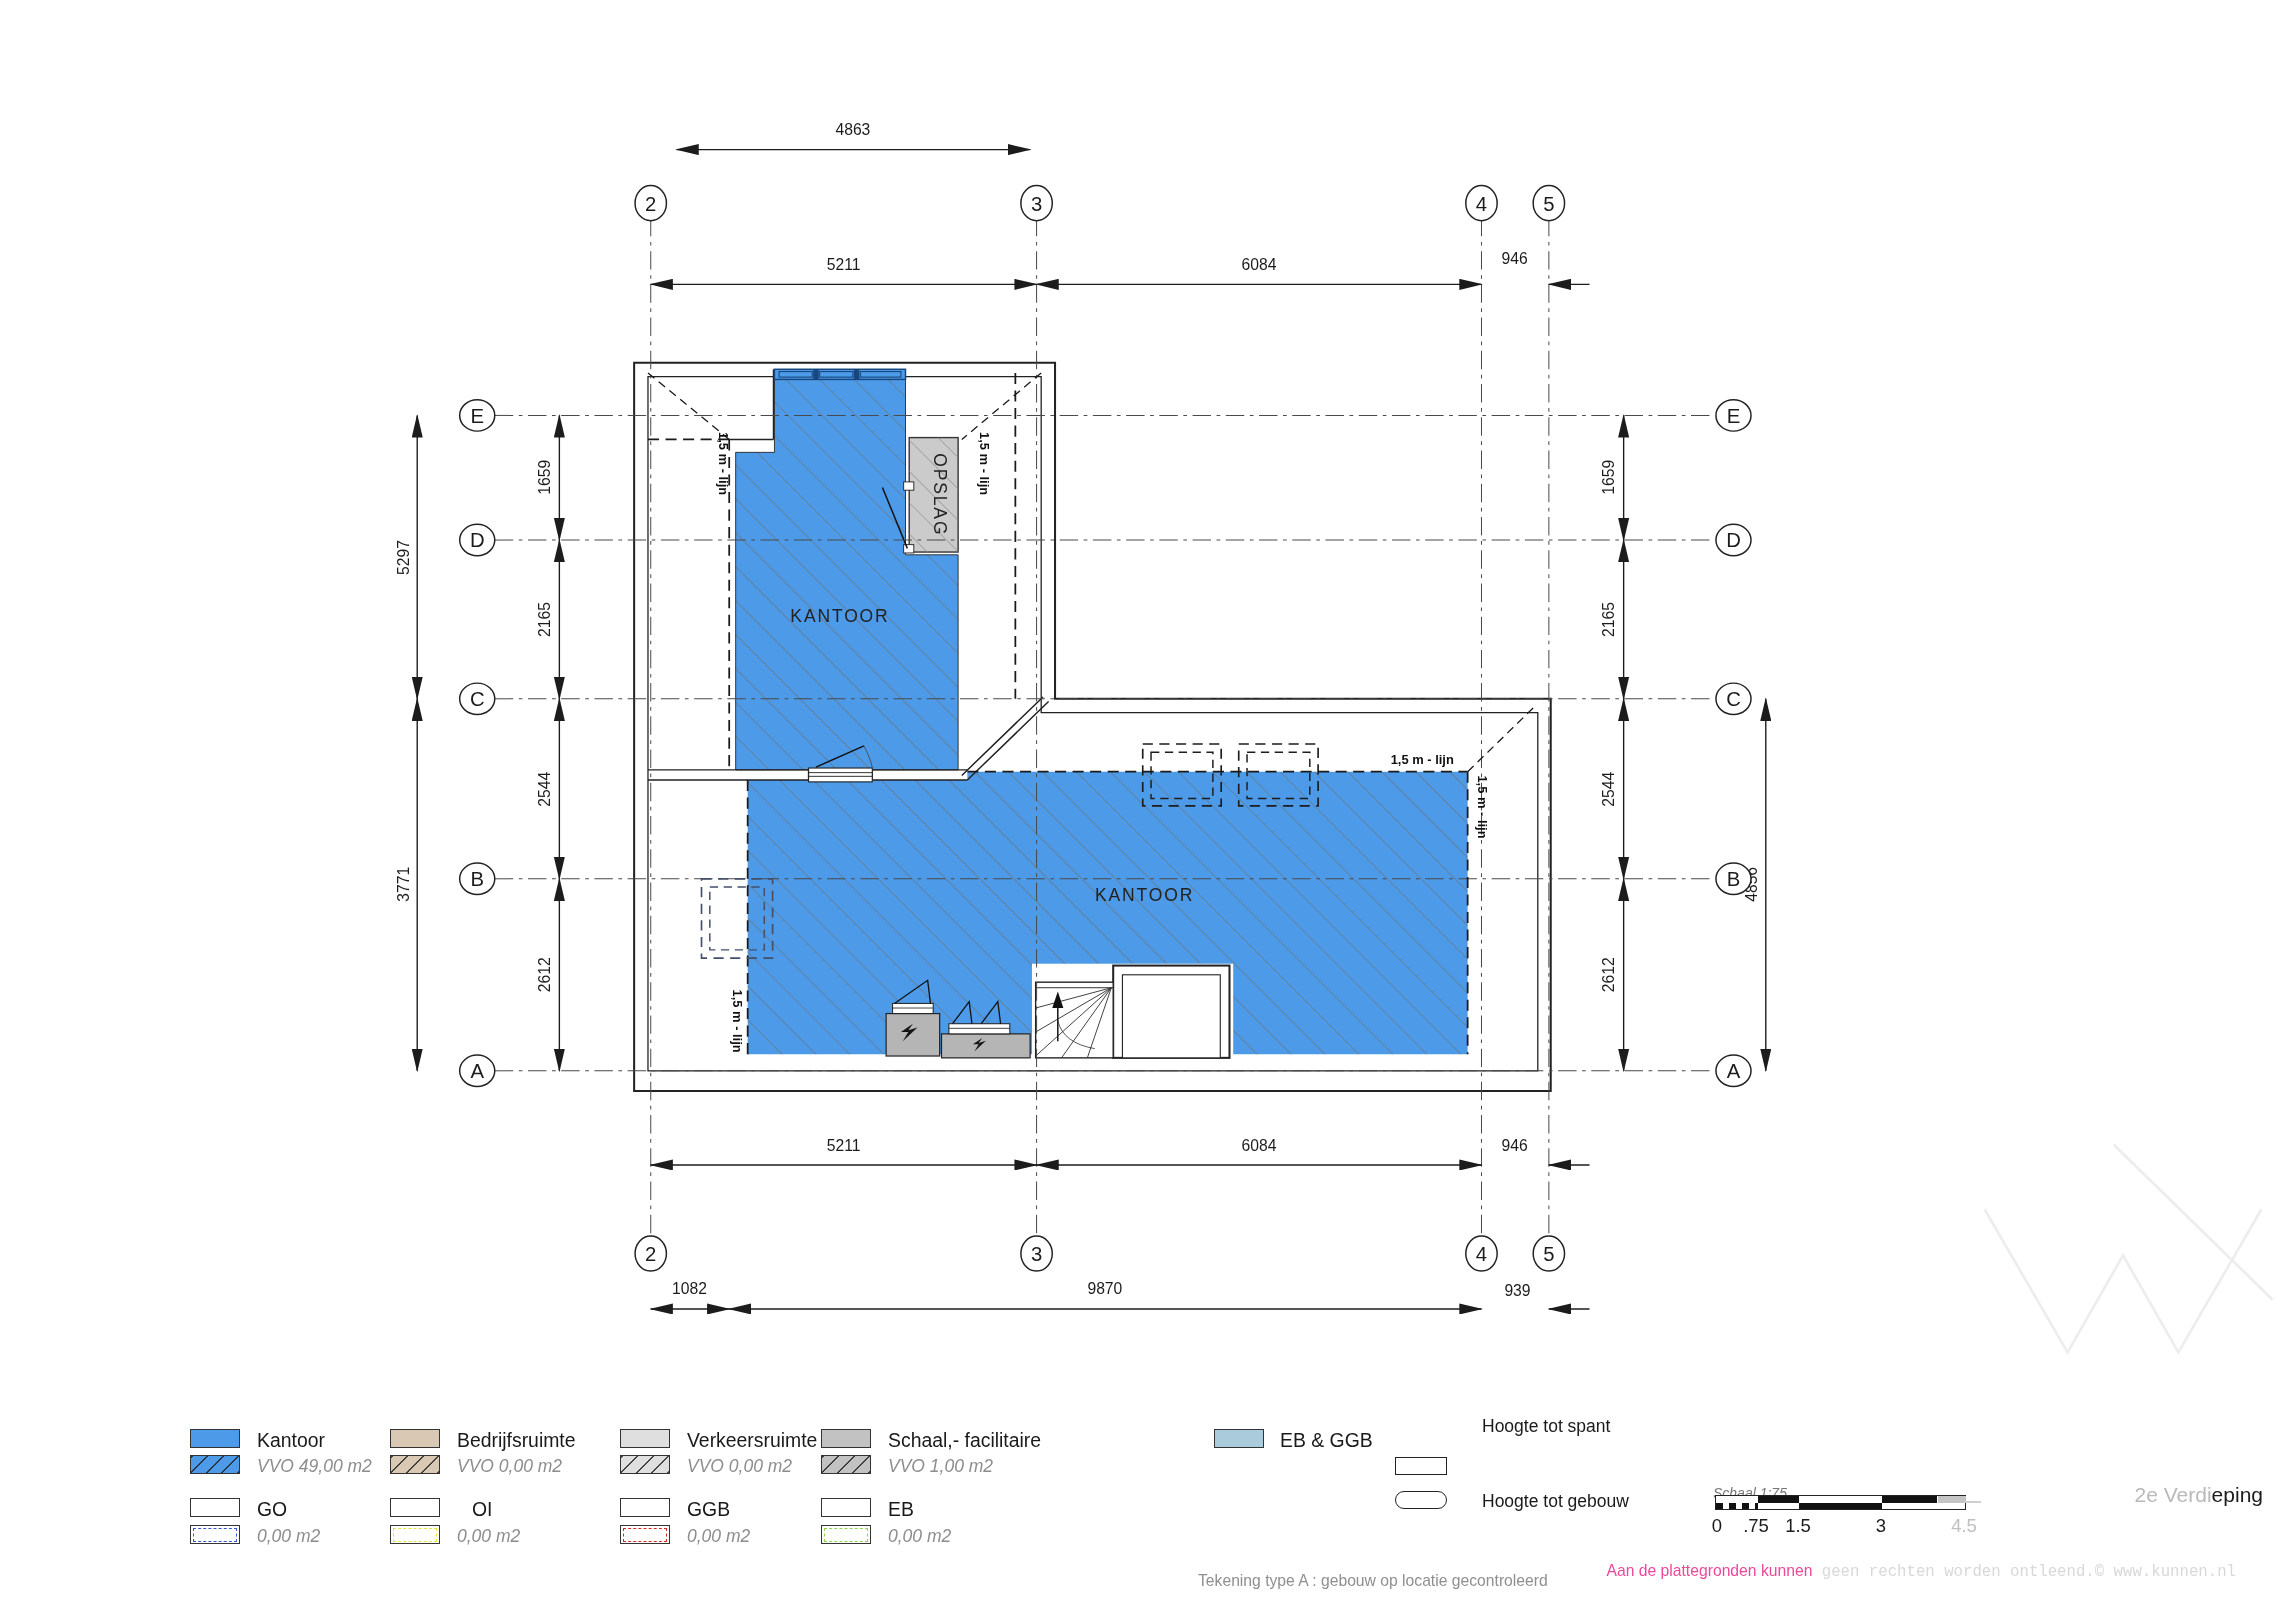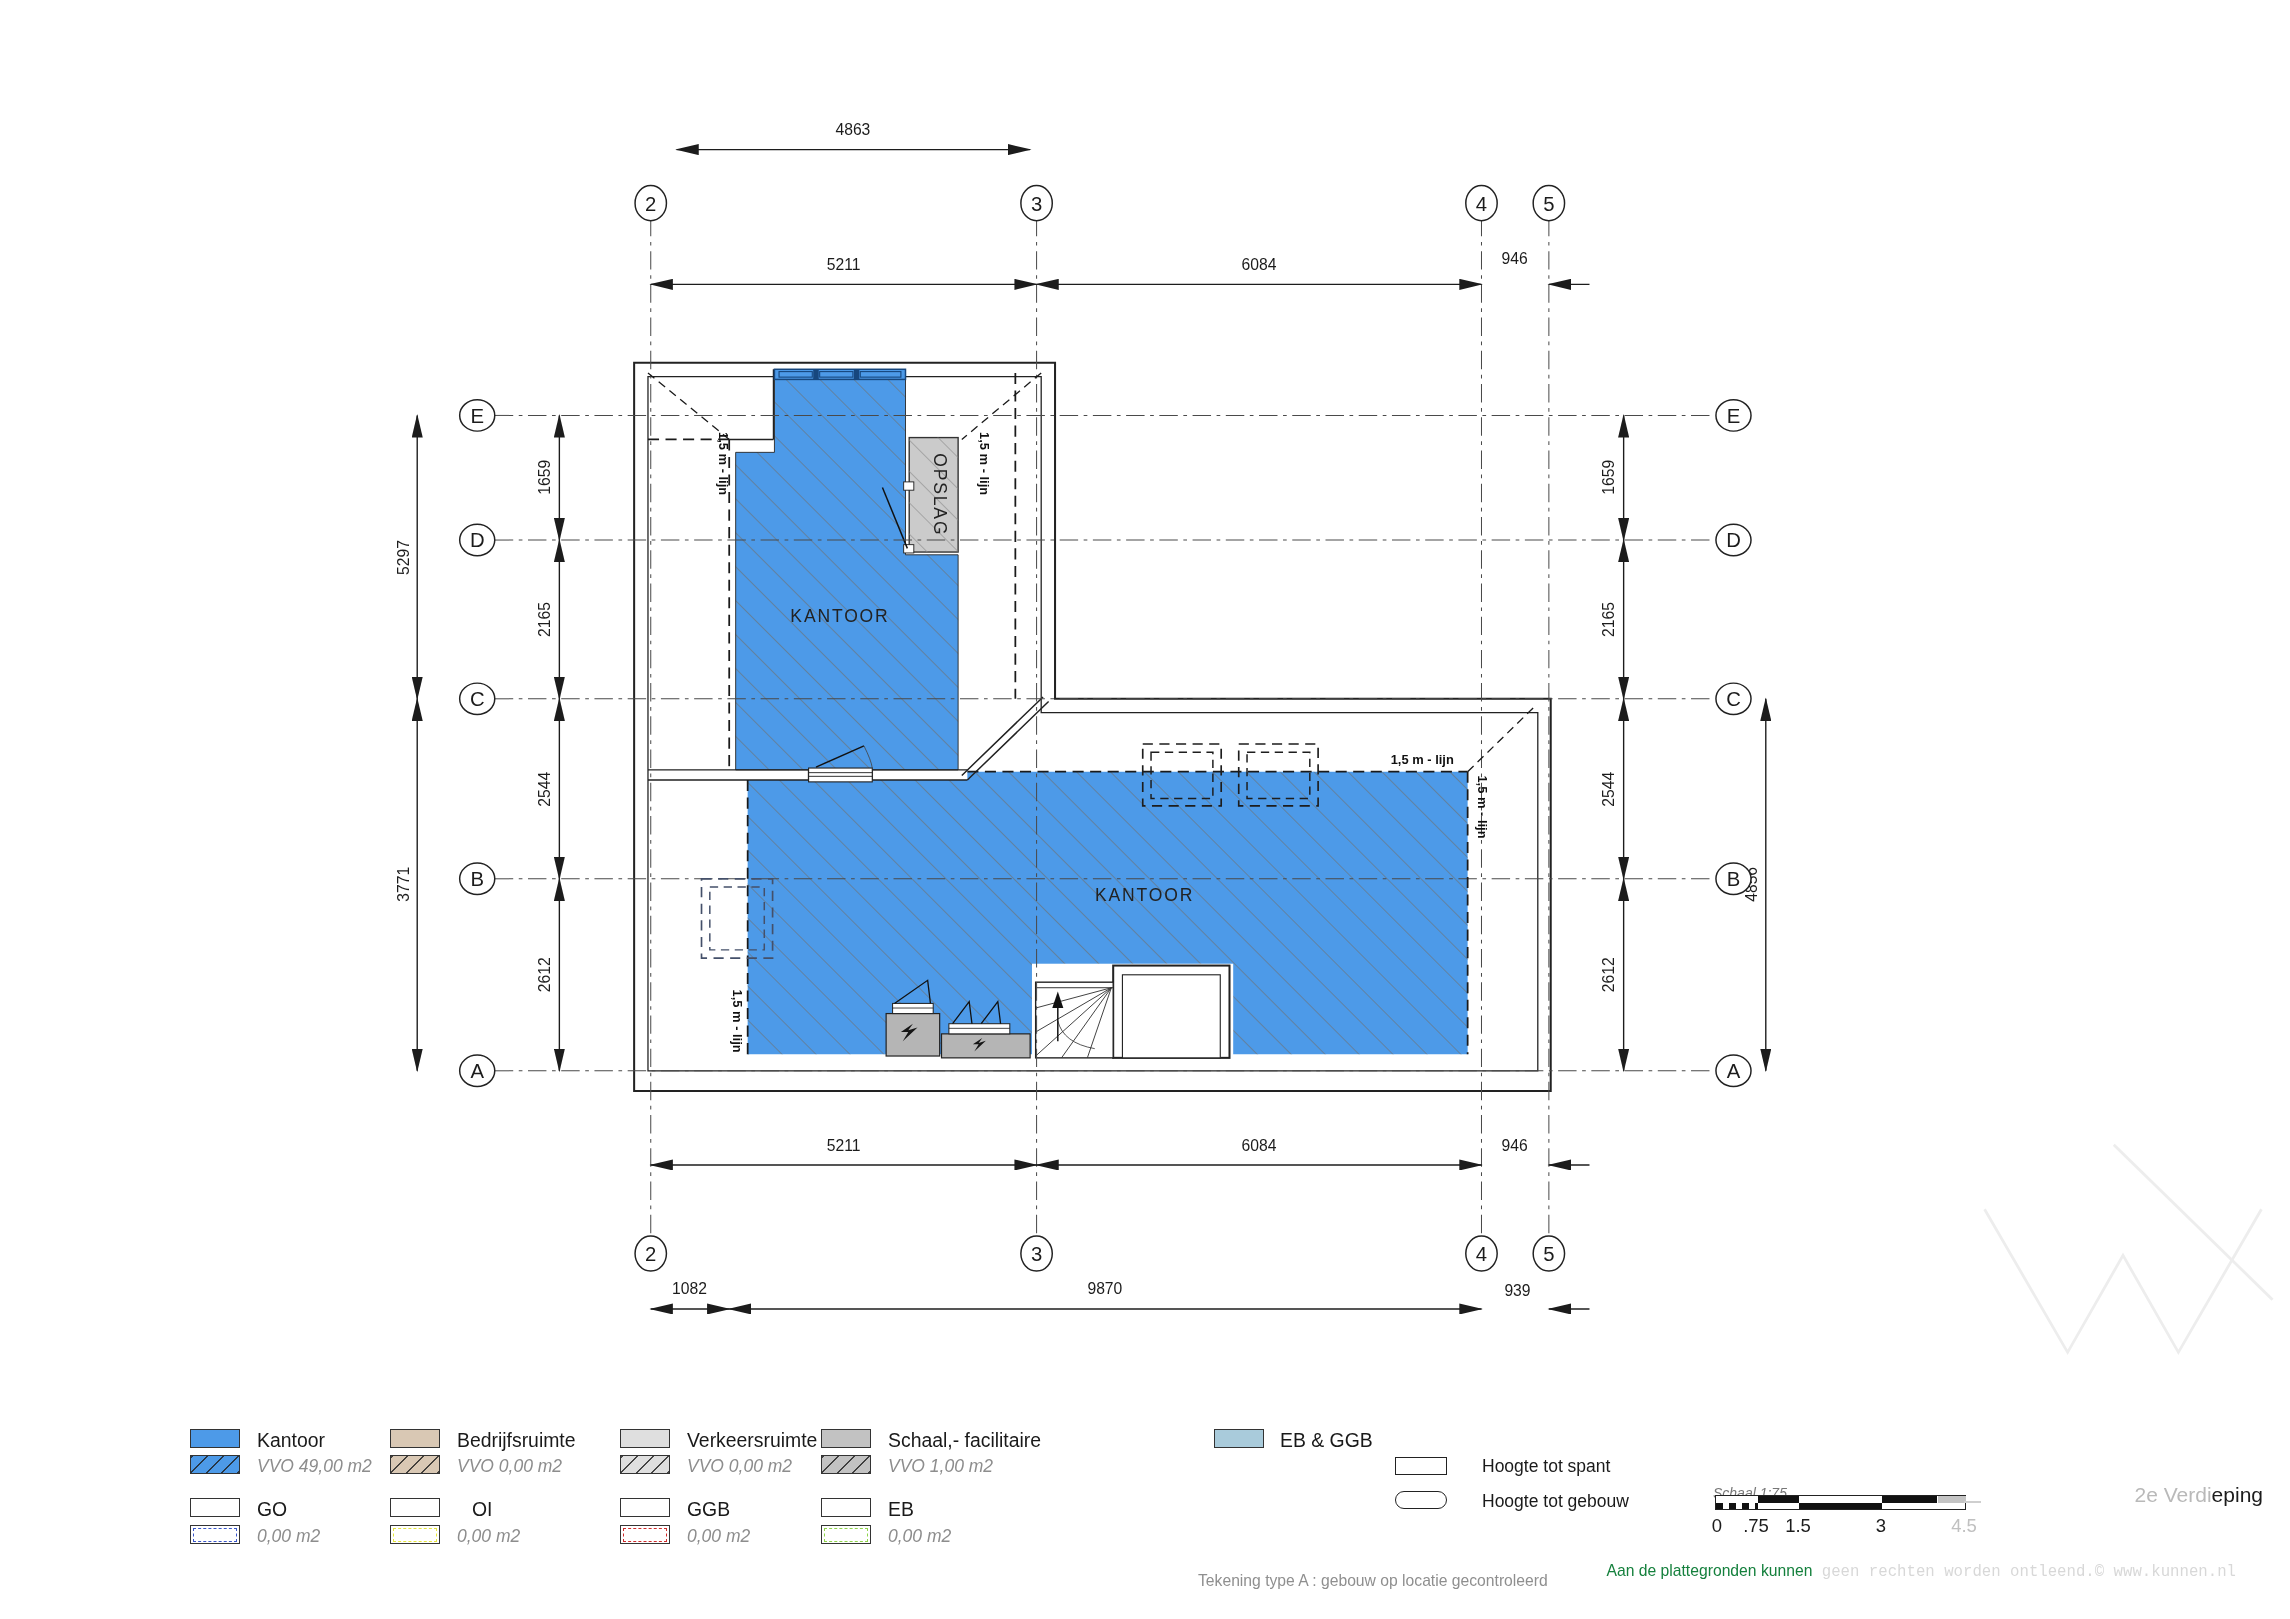--- a/index.html
+++ b/index.html
@@ -21,21 +21,21 @@
   .hsym{position:absolute;width:52px;height:17.5px;border:1.5px solid #222;box-sizing:border-box;background:#fff;}
   .hsym.round{border-radius:9.2px;}
   
   .title{position:absolute;right:28px;top:1409px;font-size:32px;white-space:nowrap;}
   .title .dk{color:#1c1c1c;} .title .lt{color:#b5b5b5;}
   .subtitle{position:absolute;right:28px;top:1451px;font-size:21px;white-space:nowrap;margin-top:32px;}
   .subtitle .lt{color:#b9b9b9;} .subtitle .dk{color:#1c1c1c;}
   .schaal{position:absolute;left:1713px;top:1473px;font-size:14px;font-style:italic;color:#777;margin-top:12px;}
   .tek{position:absolute;left:1198px;top:1572px;font-size:15.7px;color:#8f8f8f;white-space:nowrap;}
   .rights{position:absolute;right:55px;top:1562px;font-size:15.7px;white-space:nowrap;}
-  .rights .dk{color:#15803d;margin-left:16px;} .rights .lt{color:#d8d8d8;font-family:Liberation Mono, monospace;}
+  .rights .dk{color:#ec4899;margin-left:16px;} .rights .lt{color:#d8d8d8;font-family:Liberation Mono, monospace;}
   
   .sbar{position:absolute;left:1715px;top:1495px;width:249px;height:13px;border:0.9px solid #222;box-sizing:content-box;}
   .sbar .seg{position:absolute;height:6.5px;}
   .chk{background:repeating-linear-gradient(90deg,#111 0 6.5px,#fff 6.5px 13px);}
   .stick{position:absolute;top:1515px;font-size:18.5px;color:#1c1c1c;transform:translateX(-50%);}
   .stick.gray{color:#c0c0c0;}
   .sbtail{position:absolute;left:1964px;top:1501px;width:16.6px;height:1.8px;background:#cfcfcf;}
 </style>
 </head>
 <body>
@@ -323,21 +323,21 @@
   <div class="sw hatch abs" style="left: 821px; top: 1455px; background-color: rgb(194, 194, 194);"></div>
   <div class="lgval" style="left:888px;top:1456px">VVO 1,00 m2</div>
   <div class="sw abs" style="left:821px;top:1498px"></div>
   <div class="lglbl" style="left:888px;top:1498px">EB</div>
   <div class="sw dash abs" style="left: 821px; top: 1525px; --dc: #8FD54A;"></div>
   <div class="lgval" style="left:888px;top:1526px">0,00 m2</div>
 
   <div class="sw abs" style="left: 1214px; top: 1429px; background-color: rgb(169, 203, 219);"></div>
   <div class="lglbl" style="left:1280px;top:1429px">EB &amp; GGB</div>
   <div class="hsym" style="left:1395px;top:1457px"></div>
-  <div class="lglbl" style="left:1482px;top:1456px;font-size:17.5px">Hoogte tot spant</div>
+  <div class="lglbl" style="left:1482px;top:1416px;font-size:17.5px">Hoogte tot spant</div>
   <div class="hsym round" style="left:1395px;top:1491px"></div>
   <div class="lglbl" style="left:1482px;top:1491px;font-size:17.5px">Hoogte tot gebouw</div>
 </div>
 
 <div class="subtitle">
   <span class="lt">2e Verdi</span><span class="dk">eping</span>
 </div>
 
 <div class="schaal">Schaal 1:75</div>
 <div class="sbar">

